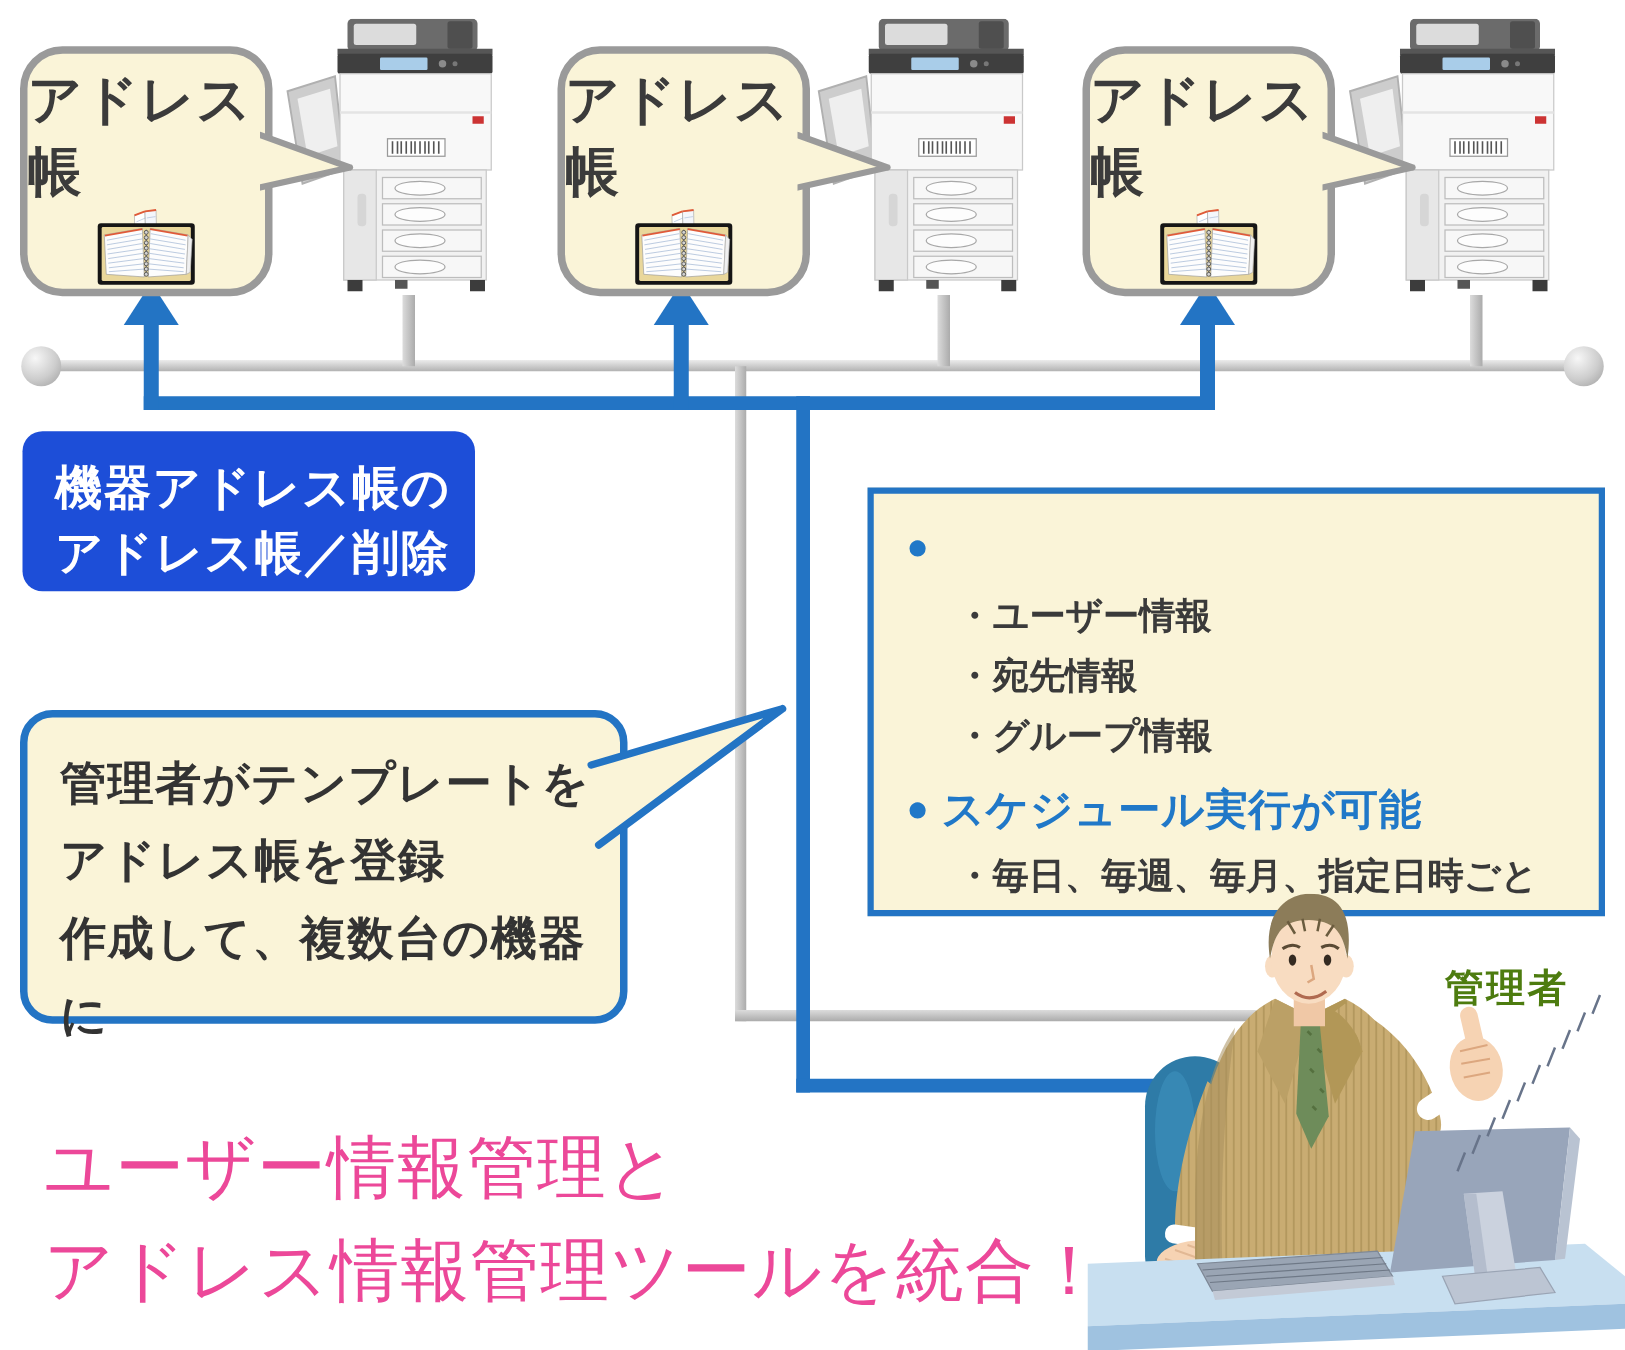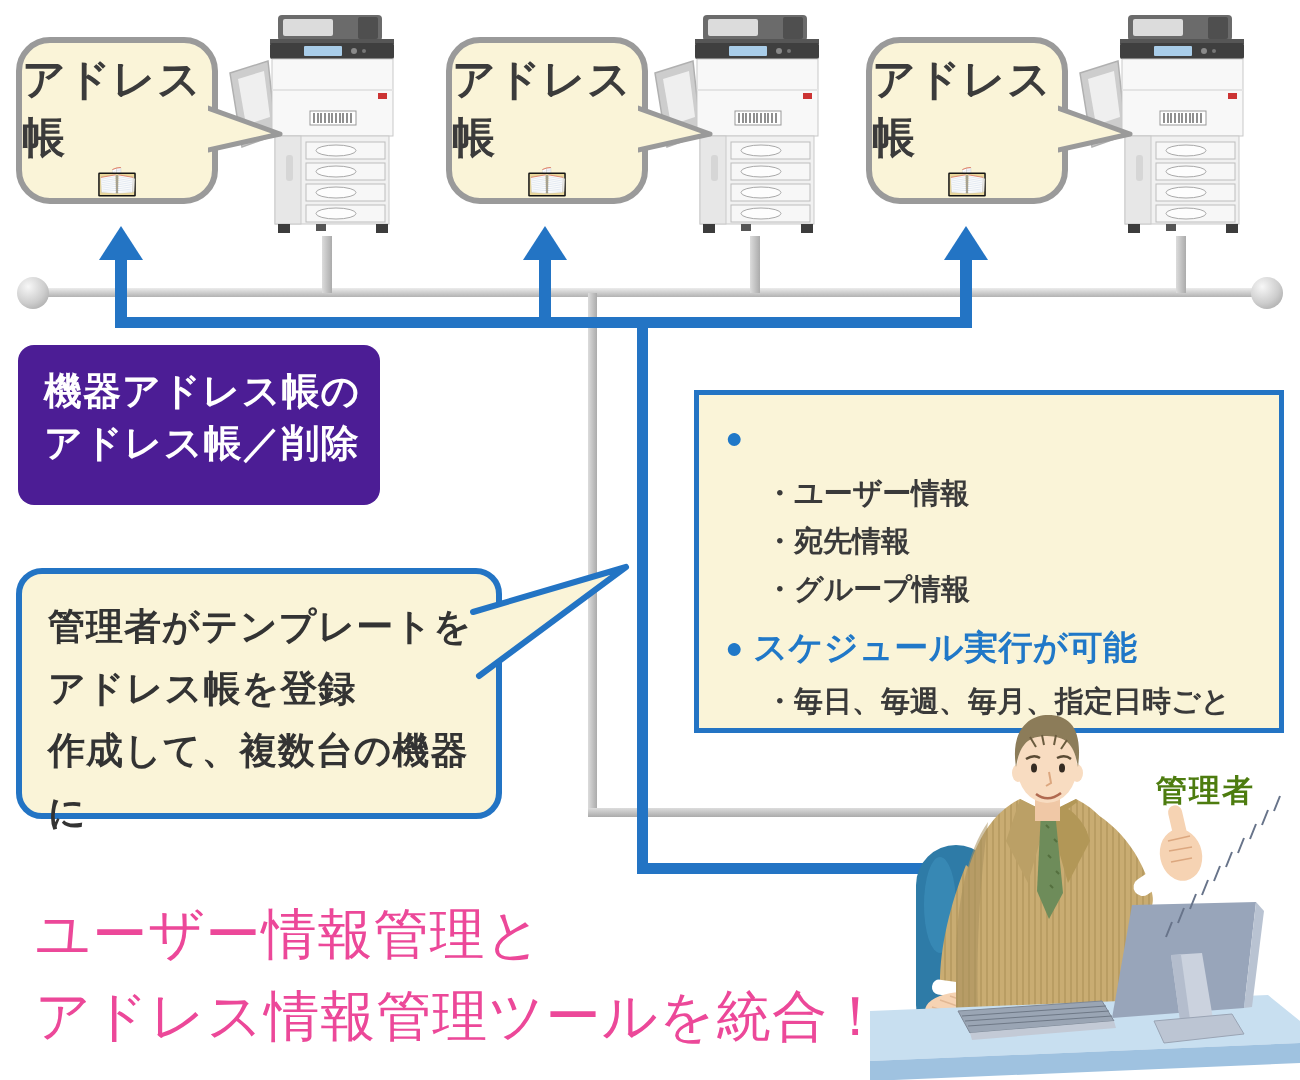--- a/index.html
+++ b/index.html
@@ -16,29 +16,29 @@
   .gray-seg.h{background:linear-gradient(#dcdcdc,#ababab);}
   .blue-seg{position:absolute;background:#2374C4;z-index:3;}
   .arrow-head{position:absolute;width:0;height:0;z-index:3;
               border-left:22px solid transparent;border-right:22px solid transparent;
               border-bottom:34px solid #2374C4;}
 
   
   .printer-svg{position:absolute;width:170px;height:226px;z-index:4;}
 
   
-  .bubble{position:absolute;top:37px;width:202px;height:167px;box-sizing:border-box;
+  .bubble{position:absolute;top:37px;width:202px;height:200px;box-sizing:border-box;
           background:#FAF4D8;border:6px solid #9a9a9a;border-radius:34px;z-index:5;
           display:flex;flex-direction:column;align-items:center;}
   .bubble-title{margin-top:8px;font-size:43px;font-weight:bold;color:#3b3b3b;letter-spacing:1px;}
   .bubble-tail{position:absolute;top:104px;width:80px;height:52px;z-index:6;}
 
   
-  .feature-box{position:absolute;left:18px;top:345px;width:362px;height:160px;box-sizing:border-box;
-               background:#4c1d95;border-radius:16px;padding:20px 0 0 26px;z-index:5;}
+  .feature-box{position:absolute;left:18px;top:345px;width:362px;height:128px;box-sizing:border-box;
+               background:#1d4ed8;border-radius:16px;padding:20px 0 0 26px;z-index:5;}
   .feature-box div{color:#fff;font-size:38px;font-weight:bold;line-height:52px;letter-spacing:1px;}
 
   
   .speech{position:absolute;left:16px;top:568px;width:486px;height:251px;box-sizing:border-box;
           background:#FAF4D8;border:6px solid #2374C4;border-radius:26px;
           padding:22px 0 0 26px;z-index:7;}
   .speech div{color:#333;font-size:37px;font-weight:bold;line-height:62px;letter-spacing:1px;}
   .speech-tail{position:absolute;left:455px;top:550px;width:180px;height:135px;z-index:8;}
 
   

